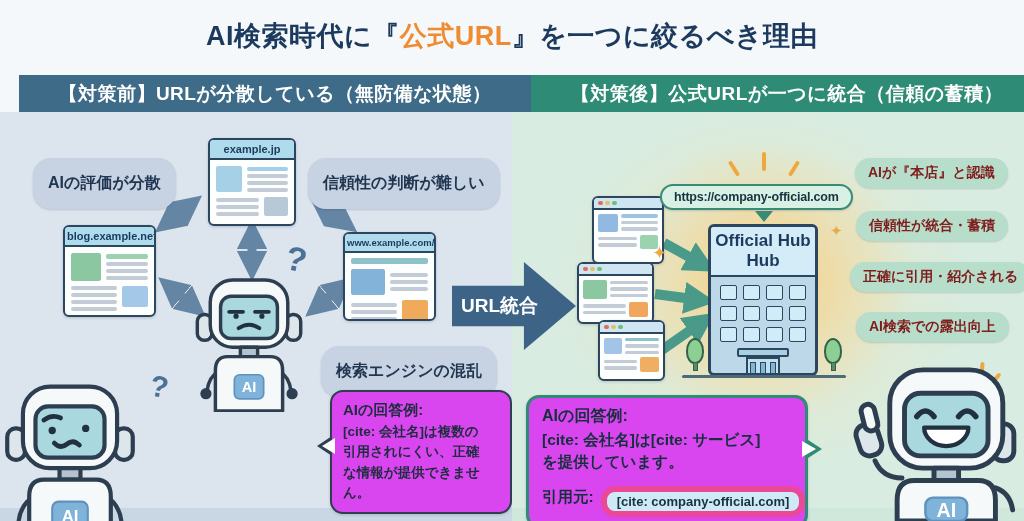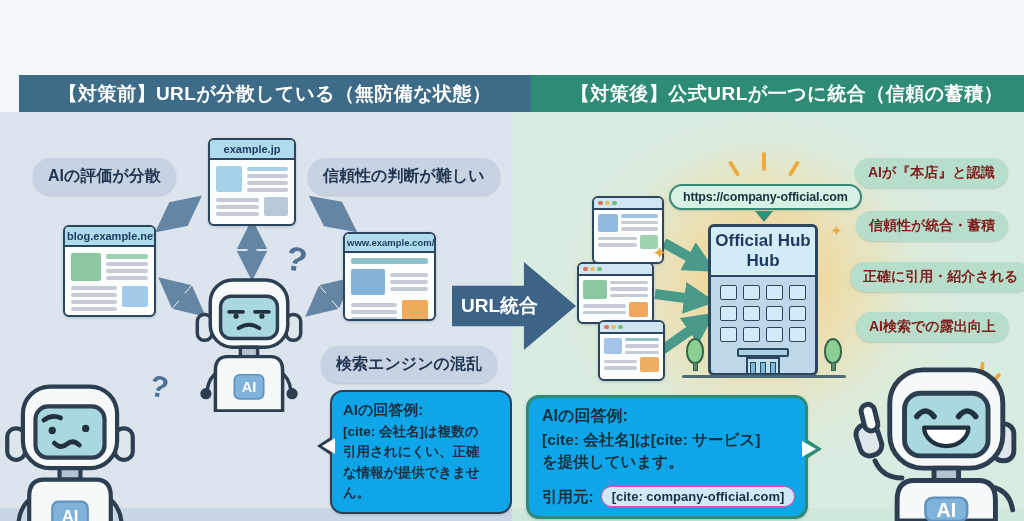--- a/index.html
+++ b/index.html
@@ -23,50 +23,50 @@
   .panel-before { left:0; background:#dce4ee; }
   .panel-after  { left:512px;
      background:
        radial-gradient(ellipse 150px 140px at 250px 168px, rgba(247,199,110,.8), rgba(247,210,140,.38) 60%, rgba(216,236,226,0) 100%),
        radial-gradient(ellipse 270px 240px at 250px 180px, rgba(250,226,166,.55), rgba(216,236,226,0) 78%),
        #d8ece1; }
   .ground-b { left:0; top:396px; width:512px; height:13px; background:#c9d6e4; }
   .ground-a { left:0; top:396px; width:512px; height:13px; background:#cfe8db; }
 
   
-  .pill { padding:8px 15px; border-radius:18px; font-weight:bold; white-space:nowrap; box-shadow:0 1px 2px rgba(30,50,70,.18); }
+  .pill { padding:15px 15px; border-radius:18px; font-weight:bold; white-space:nowrap; box-shadow:0 1px 2px rgba(30,50,70,.18); }
   .pill-b { background:#c7d2e2; color:#1f3550; font-size:16px; }
   .pill-g { background:#b7decb; color:#7f1d1d; font-size:14px; padding:6px 13px; }
 
   
   .win { background:#fdfefe; border:2.5px solid #2c4660; border-radius:6px; overflow:hidden; box-shadow:0 1px 3px rgba(30,50,70,.2); }
   .win-bar { background:#aedcec; border-bottom:2px solid #2c4660; text-align:center; font-weight:bold; color:#1c3a5e; }
   .win-bar.b1 { font-size:11px; padding:3px 2px; }
   .win-bar.dots { background:#cfe6f2; padding:2.5px 4px; display:flex; gap:2.5px; align-items:center; }
   .dot { width:4.5px; height:4.5px; border-radius:50%; }
   .win-body { padding:6px; }
   .row { display:flex; gap:5px; margin-bottom:5px; }
   .sq { border-radius:2px; flex:none; }
   .lines { flex:1; display:flex; flex-direction:column; gap:3px; justify-content:center; }
   .ln { height:4px; border-radius:2px; background:#c3ccd6; }
 
   
-  .bubble { background:#0ea5e9; border-radius:13px; box-shadow:0 1px 3px rgba(30,50,70,.2); }
+  .bubble { background:#d946ef; border-radius:13px; box-shadow:0 1px 3px rgba(30,50,70,.2); }
   .bubble-l { border:2.5px solid #2d3e50; width:182px; padding:9px 11px; color:#1d2d3e; }
   .bubble-l::before { content:""; position:absolute; left:-15px; top:44px; border-top:10px solid transparent; border-bottom:10px solid transparent; border-right:15px solid #2d3e50; }
   .bubble-l::after  { content:""; position:absolute; left:-10px; top:46px; border-top:8px solid transparent; border-bottom:8px solid transparent; border-right:13px solid #ffffff; }
   .bubble-l .bt { font-size:15px; font-weight:bold; margin-bottom:2px; }
   .bubble-l .bl { font-size:13.5px; font-weight:bold; line-height:1.5; }
   .bubble-r { border:3px solid #2e8b75; width:282px; padding:8px 13px; color:#15303c; }
   .bubble-r::before { content:""; position:absolute; right:-17px; top:40px; border-top:11px solid transparent; border-bottom:11px solid transparent; border-left:17px solid #2e8b75; }
   .bubble-r::after  { content:""; position:absolute; right:-11px; top:43px; border-top:8px solid transparent; border-bottom:8px solid transparent; border-left:14px solid #ffffff; }
   .bubble-r .bt { font-size:16px; font-weight:bold; margin-bottom:2px; }
   .bubble-r .bl { font-size:15.5px; font-weight:bold; line-height:1.45; white-space:nowrap; }
   .src-row { display:flex; align-items:flex-start; gap:7px; margin-top:12px; }
-  .src-pill { background:#cfe9f7; border:1px solid #ec4899; border-radius:14px; padding:2px 10px; font-size:13px; font-weight:bold; color:#16333f; white-space:nowrap; }
+  .src-pill { background:#cfe9f7; border:6px solid #ec4899; border-radius:14px; padding:2px 10px; font-size:13px; font-weight:bold; color:#16333f; white-space:nowrap; }
 
   
   .merge-arrow { left:452px; top:262px; width:124px; height:88px; background:#3d6486; z-index:6;
      clip-path:polygon(0 27%, 58% 27%, 58% 0, 100% 50%, 58% 100%, 58% 73%, 0 73%);
      display:flex; align-items:center; color:#fff; font-size:19px; font-weight:bold; padding-left:9px; }
 
   
   .url-pill { background:#d9f0e4; border:2.5px solid #3a8a78; border-radius:16px; padding:4px 12px;
      font-size:12.5px; font-weight:bold; color:#16333f; white-space:nowrap; letter-spacing:-.2px; box-shadow:0 1px 2px rgba(30,50,70,.18); }
   .url-ptr { width:0; height:0; border-left:9px solid transparent; border-right:9px solid transparent; border-top:11px solid #3a8a78; }
@@ -85,20 +85,23 @@
   .qmark { font-weight:bold; color:#4c7296; }
   .spark { color:#eaaa45; font-size:18px; }
   .ray { width:4px; border-radius:2px; background:#eda93f; }
   svg.overlay { position:absolute; left:0; top:0; pointer-events:none; }
 </style>
 </head>
 <body>
 
 <div id="canvas">
 
+  <div class="abs top-band">
+    <div class="abs main-title"><span>AI検索時代に『</span><span class="hl">公式URL</span><span>』を一つに絞るべき理由</span></div>
+  </div>
 
   <div class="abs hdr hdr-before">【対策前】URLが分散している（無防備な状態）</div>
   <div class="abs hdr hdr-after">【対策後】公式URLが一つに統合（信頼の蓄積）</div>
 
   <div class="abs panel panel-before">
     <div class="abs ground-b"></div>
 
     <svg class="overlay" width="512" height="409">
       <defs>
         <marker id="bE" markerWidth="3.4" markerHeight="3.4" refX="1.7" refY="1.7" orient="auto">
@@ -336,21 +339,21 @@
       </div>
     </div>
 
     <div class="abs ray" style="left:220px;top:48px;height:17px;transform:rotate(-32deg)"></div>
     <div class="abs ray" style="left:250px;top:40px;height:19px"></div>
     <div class="abs ray" style="left:280px;top:48px;height:17px;transform:rotate(32deg)"></div>
 
     <div class="abs spark" style="left:140px;top:130px">✦</div>
     <div class="abs spark" style="left:318px;top:110px;font-size:15px">✦</div>
 
-    <div class="abs url-pill" style="left:157px;top:72px">https://company-official.com</div>
+    <div class="abs url-pill" style="left:148px;top:72px">https://company-official.com</div>
     <div class="abs url-ptr" style="left:243px;top:99px"></div>
 
     <div class="abs building" style="left:196px;top:112px;width:110px;height:152px">
       <div class="bld-name">
         <div>Official Hub</div>
         <div>Hub</div>
       </div>
       <div class="bld-wins">
         <div class="bld-win"></div>
           <div class="bld-win"></div>

